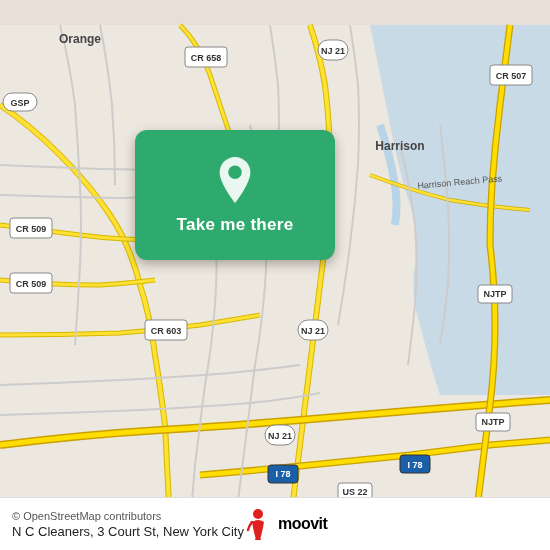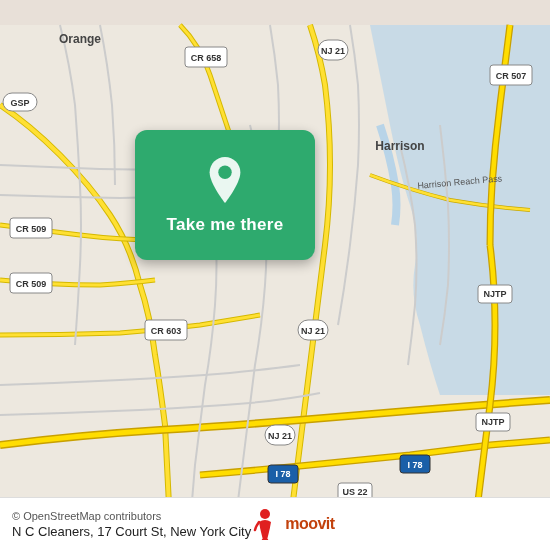--- a/index.html
+++ b/index.html
@@ -23,21 +23,21 @@
       position: absolute;
       top: 0; left: 0;
       width: 100%; height: 100%;
     }
 
     
     #button-overlay {
       position: absolute;
       top: 130px;
       left: 135px;
-      width: 180px;
+      width: 200px;
       height: 130px;
       background-color: #2eaa6e;
       border-radius: 12px;
       display: flex;
       flex-direction: column;
       align-items: center;
       justify-content: center;
       cursor: pointer;
       box-shadow: 0 4px 12px rgba(0,0,0,0.3);
     }
@@ -87,21 +87,21 @@
 
     #moovit-logo {
       display: flex;
       align-items: center;
       gap: 6px;
     }
 
     #moovit-text {
       font-size: 16px;
       font-weight: 700;
-      color: #c2410c;
+      color: #000000;
       letter-spacing: -0.5px;
     }
   </style>
 </head>
 <body>
 
 <div id="map-container">
 
   <svg id="map-svg" viewBox="0 0 550 500" xmlns="http://www.w3.org/2000/svg">
 
@@ -213,21 +213,21 @@
       <path d="M22,2 C13.16,2 6,9.16 6,18 C6,30 22,50 22,50 C22,50 38,30 38,18 C38,9.16 30.84,2 22,2 Z" fill="white" opacity="0.9"></path>
 
       <circle cx="22" cy="18" r="7" fill="#2eaa6e"></circle>
     </svg>
     <span id="take-me-there-label">Take me there</span>
   </div>
 
   <div id="bottom-bar">
     <div id="bottom-left">
       <span id="osm-credit">© OpenStreetMap contributors</span>
-      <span id="location-label">N C Cleaners, 17 Court St, New York City</span>
+      <span id="location-label">N C Cleaners, 3 Court St, New York City</span>
     </div>
 
     <div id="moovit-logo">
 
       <svg width="28" height="32" viewBox="0 0 28 32" xmlns="http://www.w3.org/2000/svg">
 
         <circle cx="14" cy="6" r="5" fill="#e02020"></circle>
 
         <path d="M8,14 Q9,20 10,24 Q11,28 12,32 L16,32 Q17,28 18,24 Q19,20 20,14 Q17,12 14,12 Q11,12 8,14 Z" fill="#e02020"></path>
 

